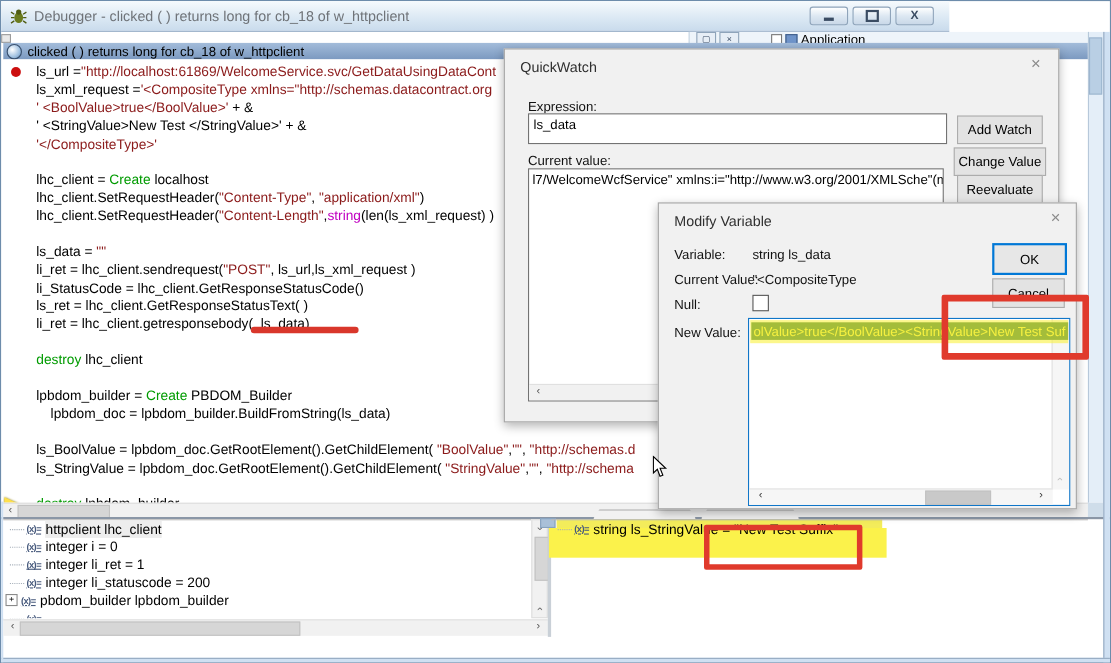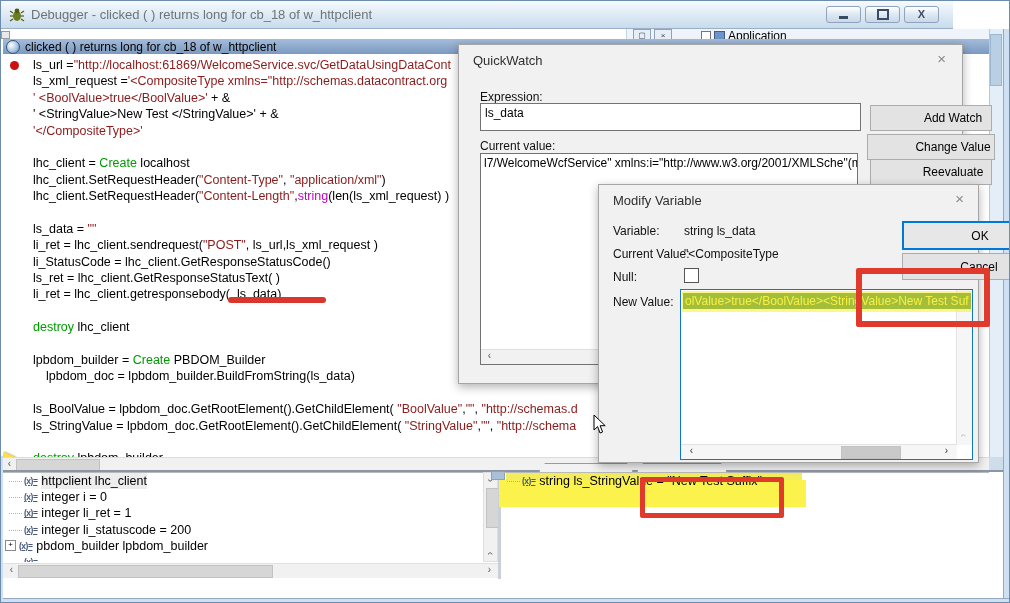--- a/index.html
+++ b/index.html
@@ -1,20 +1,20 @@
 <!DOCTYPE html>
 <html><head>
 <meta charset="utf-8">
 <style>
   html,body{margin:0;padding:0;background:#dfe6ee;font-family:"Liberation Sans",sans-serif;}
   #stage{position:relative;width:1010px;height:603px;background:#ffffff;overflow:hidden;
          border:1px solid #6d8cab;box-sizing:border-box;font-size:12px;color:#000;}
   .abs{position:absolute;box-sizing:border-box;}
   
-  .titlebar{left:0;top:0;width:952px;height:28px;
+  .titlebar{left:0;top:0;width:862px;height:28px;
     background:linear-gradient(#f6fafd,#dce9f4 55%,#c9dbec);border-bottom:1px solid #9ab0c8;}
   .title-text{left:30px;top:6px;color:#6f7378;font-size:13px;white-space:nowrap;}
   .winbtn{width:35px;height:17px;border:1px solid #8fa4ba;border-radius:3px;top:5px;
     background:linear-gradient(#ffffff,#dde8f2 50%,#c9d8e8);display:flex;align-items:center;justify-content:center;color:#3a4c63;}
   .minbar{width:9px;height:3px;background:#3a4c63;margin-top:6px;}
   .restbox{width:8px;height:7px;border:2px solid #3a4c63;}
   .xglyph{font-size:11px;font-weight:bold;line-height:1;}
   
   .code-header{left:2px;top:38px;width:986px;height:15px;background:linear-gradient(#a3bcda,#7b99c0);
     display:flex;align-items:center;gap:5px;padding-left:3px;font-size:12px;color:#000;white-space:nowrap;}
@@ -76,21 +76,21 @@
   .partial-tab{top:462px;height:9px;border:1px solid #9a9a9a;border-bottom:none;background:#f2f2f2;
     clip-path:polygon(0 100%,6px 0,calc(100% - 6px) 0,100% 100%);}
   
   .dialog{background:#f1f1f1;border:1px solid #a5a5a5;box-shadow:0 3px 9px rgba(0,0,0,.3);}
   .dlg-title{position:absolute;left:14px;top:8px;font-size:13px;color:#2f2f2f;}
   .dlg-close{position:absolute;top:6px;font-size:15px;color:#8a8a8a;line-height:1;}
   .qw{left:457px;top:43px;width:505px;height:340px;z-index:10;}
   .label{position:absolute;font-size:12px;color:#111;}
   .field{position:absolute;background:#fff;border:1px solid #737373;font-size:12px;padding:2px 4px;white-space:nowrap;overflow:hidden;}
   .btn{position:absolute;background:#e3e3e3;border:1px solid #acacac;font-size:12px;
-    display:flex;align-items:center;justify-content:center;color:#000;padding-left:44px;}
+    display:flex;align-items:center;justify-content:center;color:#000;}
   .mv{left:597px;top:183px;width:381px;height:279px;z-index:20;}
   .mv-textarea{position:absolute;left:81px;top:104px;width:291px;height:169px;background:#fff;border:1px solid #1076c8;overflow:hidden;}
   .mv-yellow{position:absolute;left:1px;top:1px;right:1px;height:21px;background:rgba(250,242,62,.6);z-index:3;}
   .mv-sel{position:absolute;left:2px;top:3px;font-size:12px;background:#256e35;color:#f0f143;white-space:nowrap;z-index:2;padding:1px 2px;}
   .ta-vscroll{position:absolute;right:0;top:0;width:15px;bottom:14px;background:#f6f6f6;border-left:1px solid #e2e2e2;}
   .ta-hscroll{position:absolute;left:0;bottom:0;right:15px;height:14px;background:#f6f6f6;border-top:1px solid #e2e2e2;}
   .rot90{display:inline-block;transform:rotate(90deg);}
   .checkbox{position:absolute;width:13px;height:13px;background:#fff;border:1px solid #555;}
   .ok-focus{border:2px solid #0078d7;background:#e7e7e7;}
   

